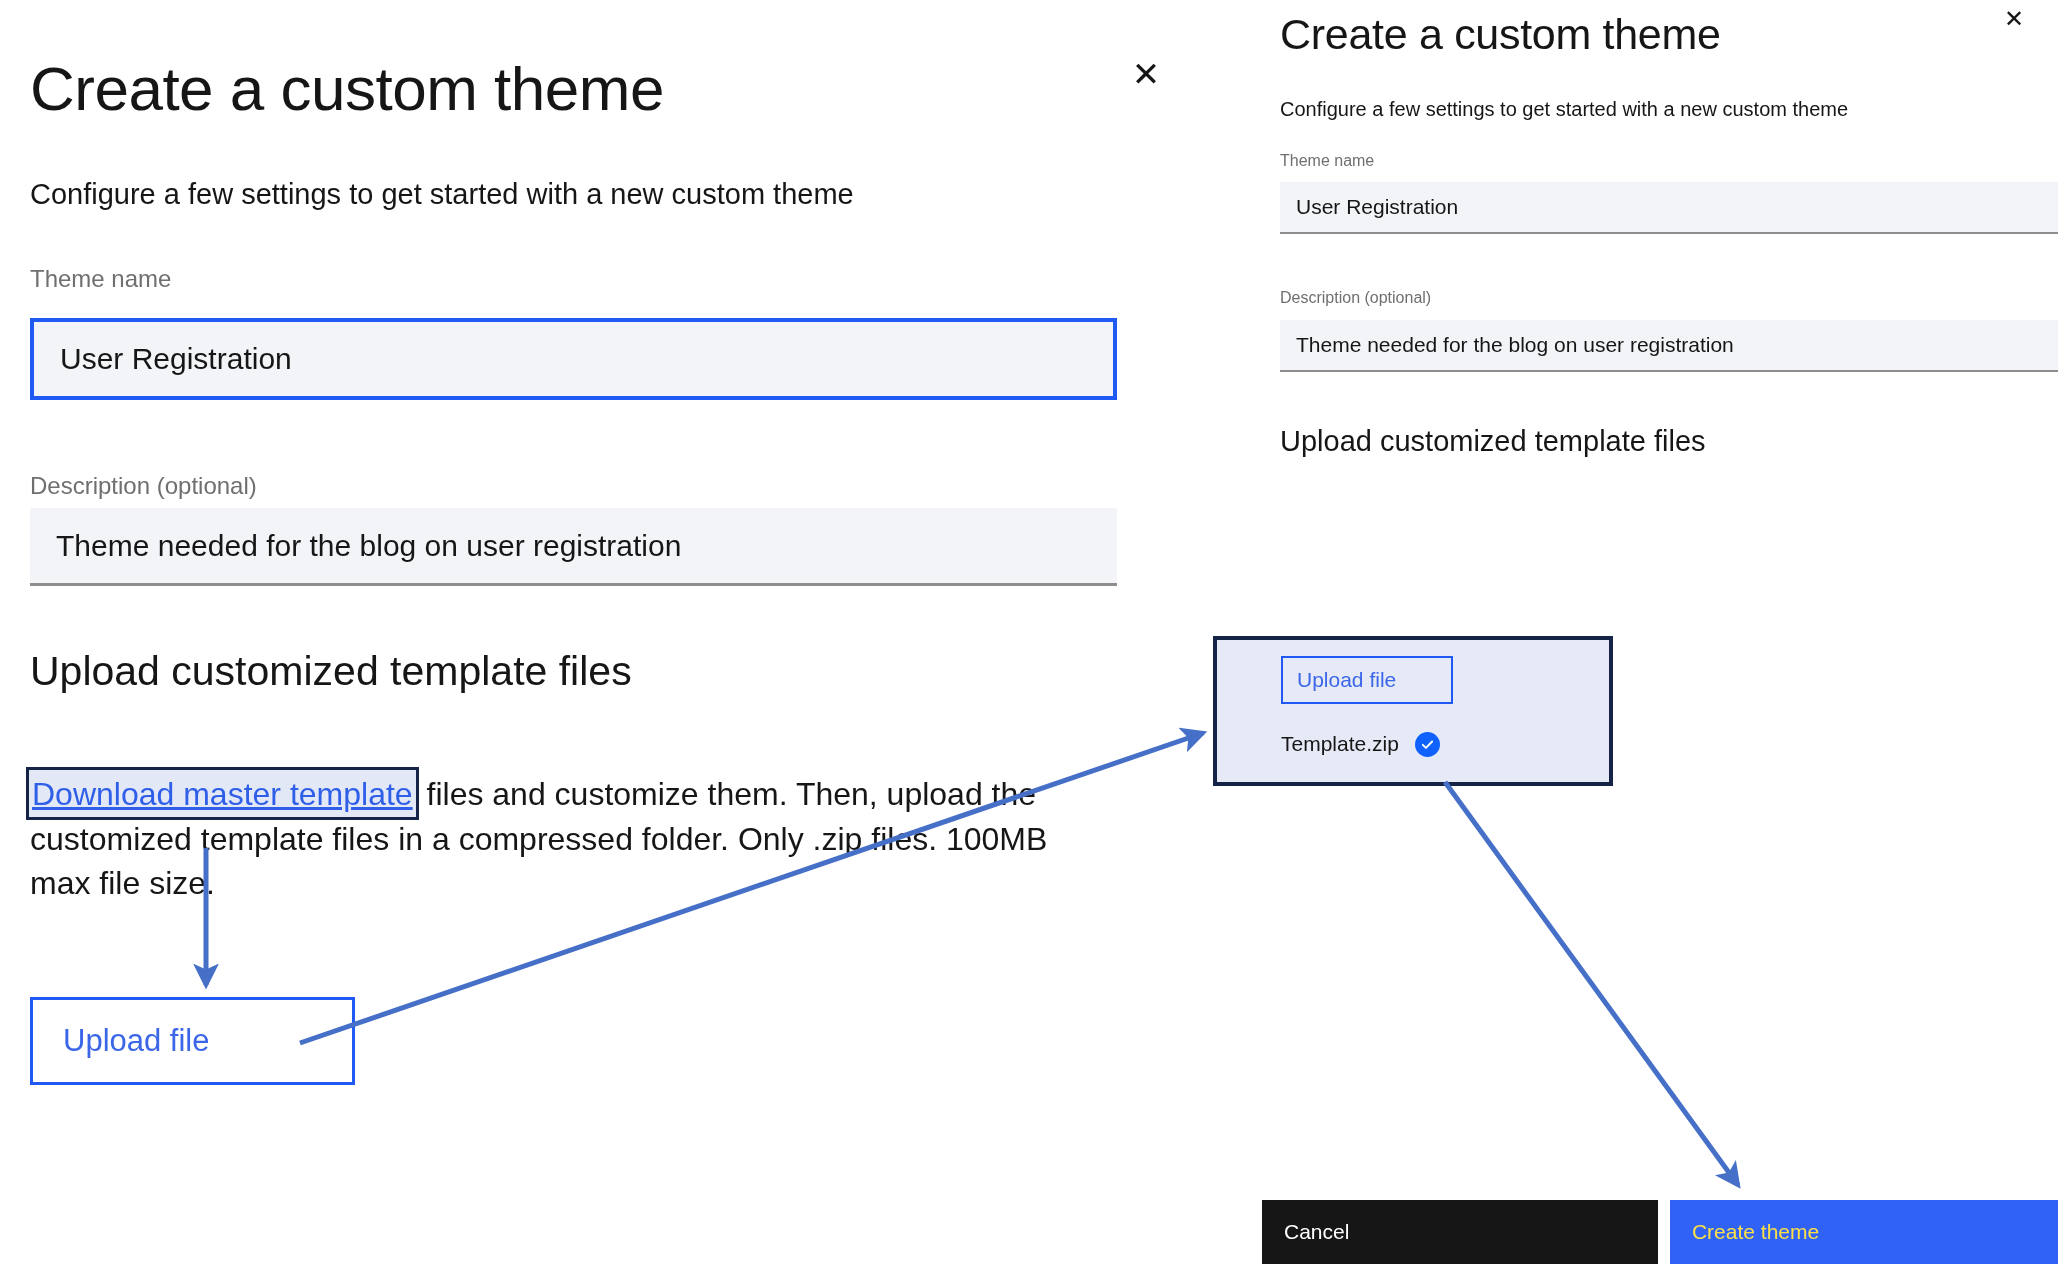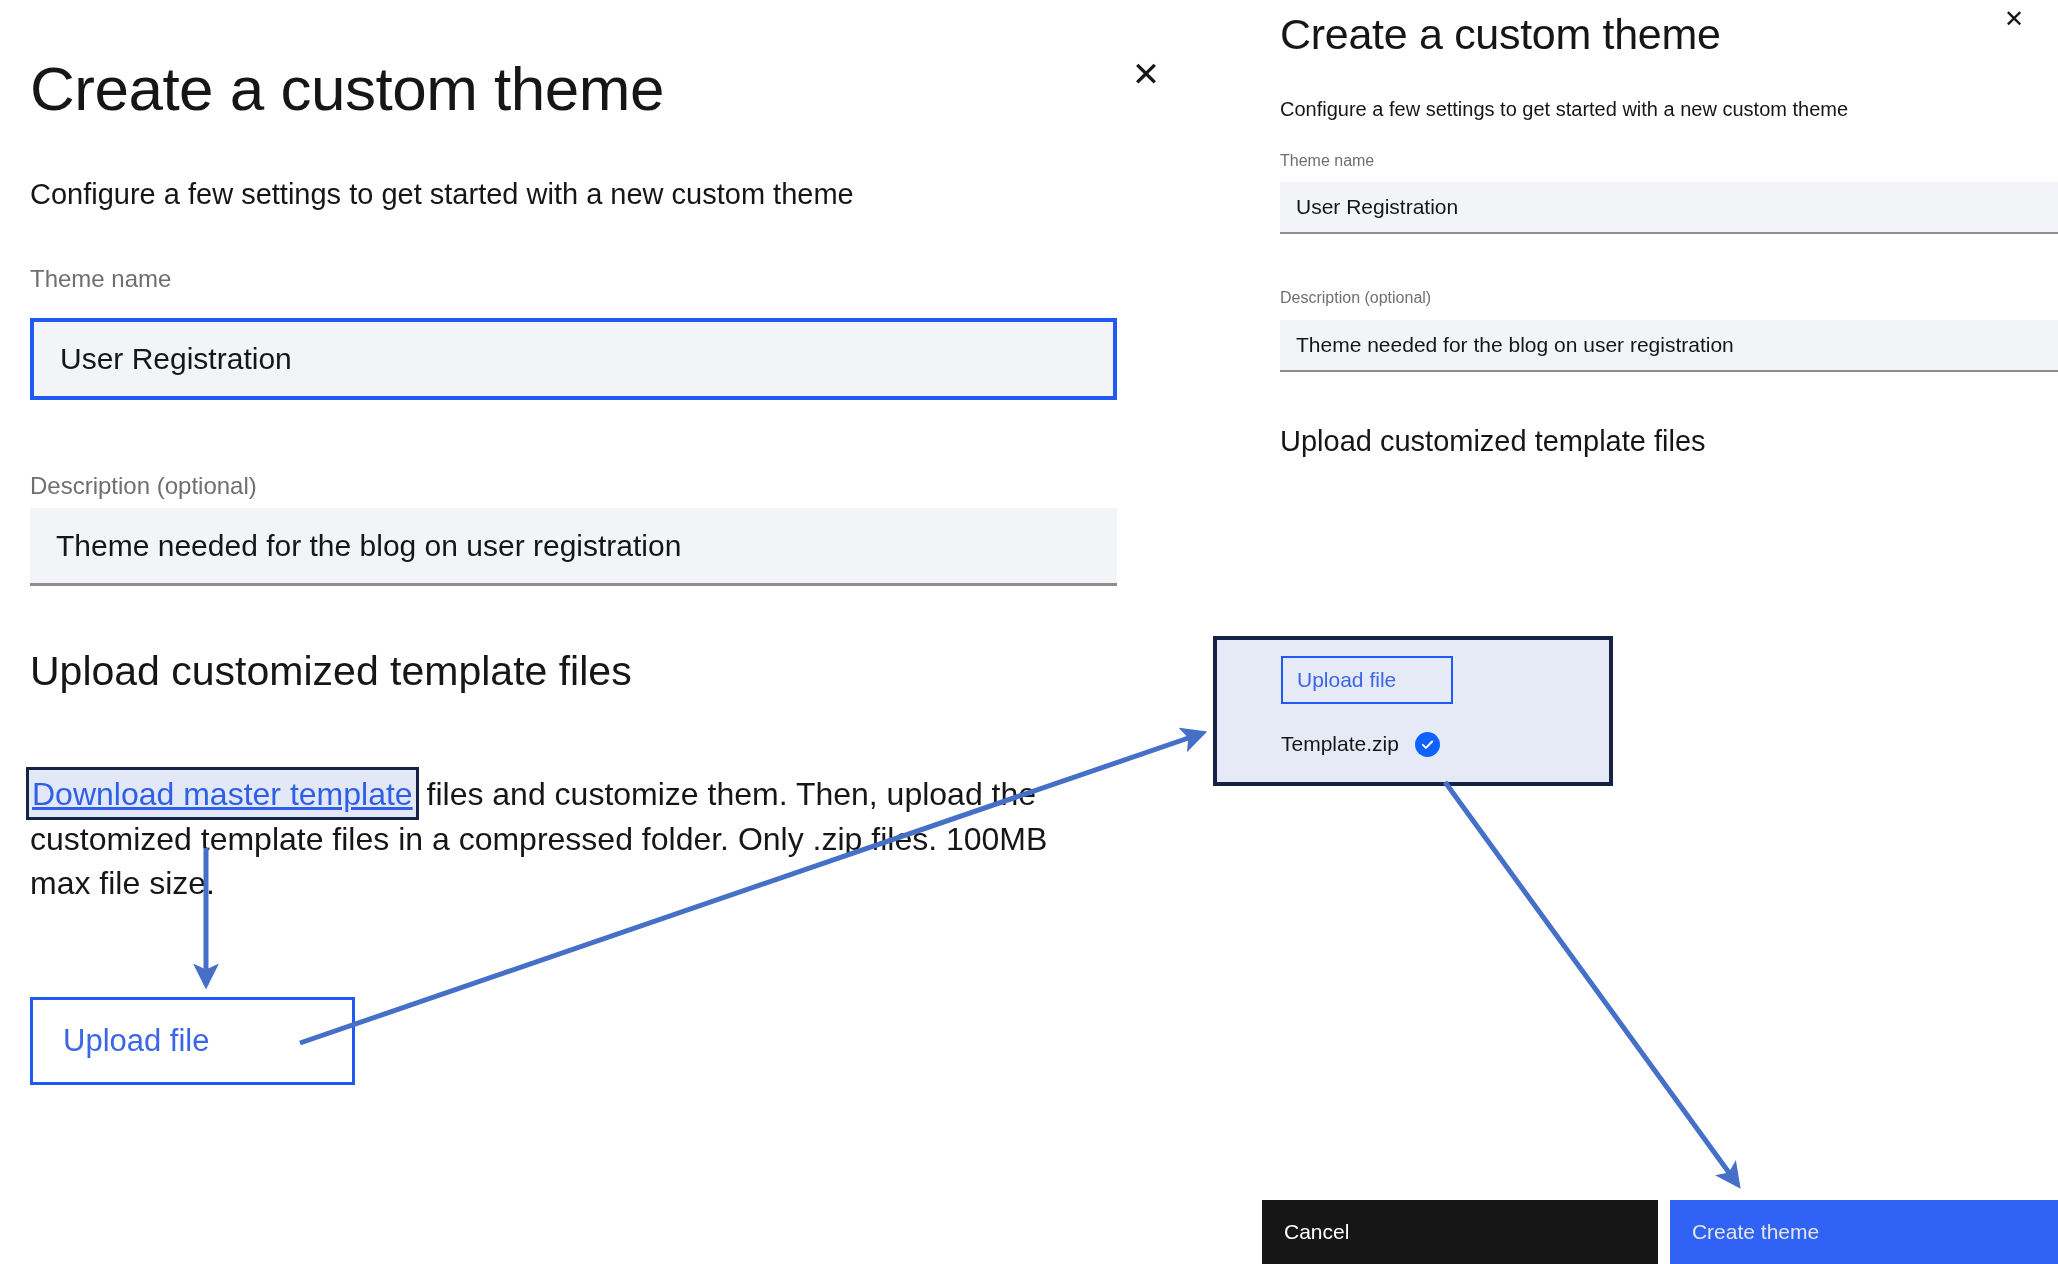--- a/index.html
+++ b/index.html
@@ -293,21 +293,21 @@
     color: #ffffff;
     display: flex;
     align-items: center;
     padding-left: 22px;
     font-size: 21px;
     cursor: pointer;
   }
   .btn-create {
     width: 394px; height: 64px;
     background: #2f62f5;
-    color: #e5e5e5;
+    color: #fde047;
     display: flex;
     align-items: center;
     padding-left: 22px;
     font-size: 21px;
     cursor: pointer;
   }
 </style>
 </head>
 <body>
 

